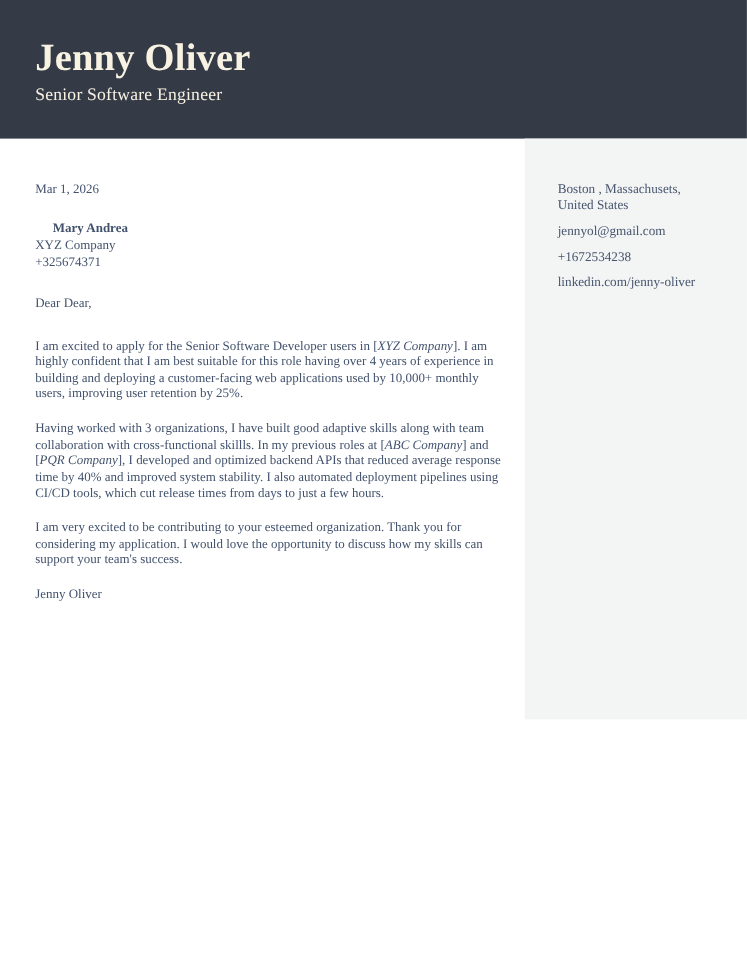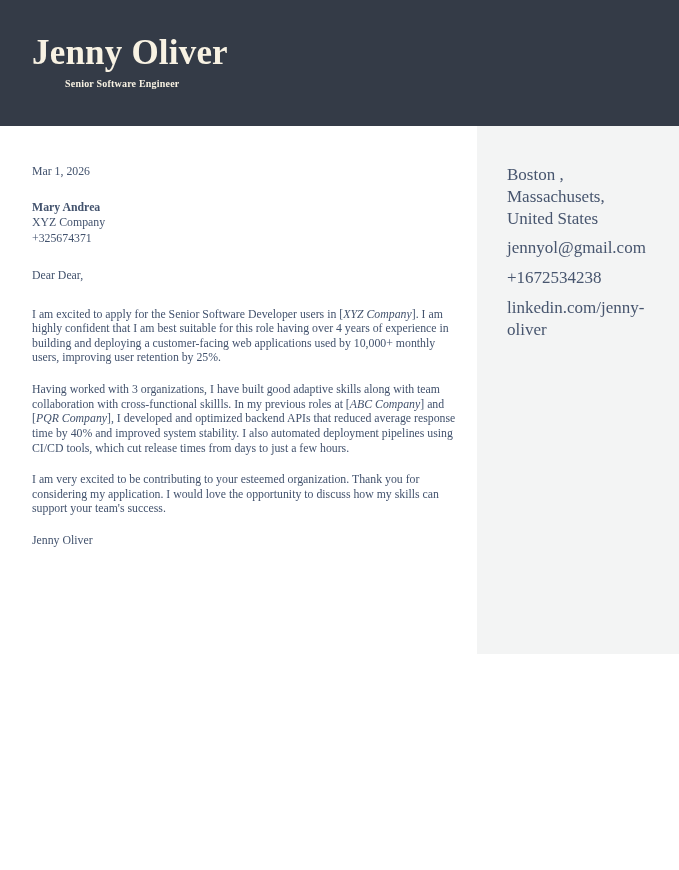--- a/index.html
+++ b/index.html
@@ -20,44 +20,44 @@
   
   .header{
     height:126px;background:var(--header-bg);
     padding:34px 0 0 32px;
   }
   .person-name{
     font-size:35px;font-weight:700;color:var(--header-text);
     letter-spacing:.2px;line-height:1.1;
   }
   .person-title{
-    margin-top:5px;font-size:10px;font-weight:700;
-    color:var(--header-text);letter-spacing:.2px;margin-left:33px;
+    margin-top:5px;font-size:16px;font-weight:400;
+    color:var(--header-text);letter-spacing:.2px;
   }
   
   .content{display:flex;height:528px;}
   .letter{
     flex:1;padding:38px 20px 0 32px;
     color:var(--body-text);font-size:11.8px;line-height:1.24;
   }
   .letter-inner{max-width:426px;}
   .date{margin-bottom:21px;}
   .recipient{line-height:1.31;margin-bottom:22px;}
-  .recipient-name{font-weight:700;}
+  .recipient-name{font-weight:700;margin-left:16px;}
   .subject{margin-bottom:23px;}
   .salutation{margin-bottom:24px;}
   .letter p{margin:0 0 17px;}
   .letter p em{font-style:italic;}
   .closing{margin:0 0 8px;}
   .signature{}
   
   .sidebar{
     width:202px;background:var(--sidebar-bg);
     padding:38px 28px 0 30px;
-    color:var(--sidebar-text);font-size:17px;line-height:1.28;
+    color:var(--sidebar-text);font-size:12px;line-height:1.28;
   }
   .sidebar .s-item{margin-bottom:8px;}
 </style>
 </head>
 <body>
 
 <div class="page">
 
   <header class="header">
     <h1 class="person-name">Jenny Oliver</h1>

